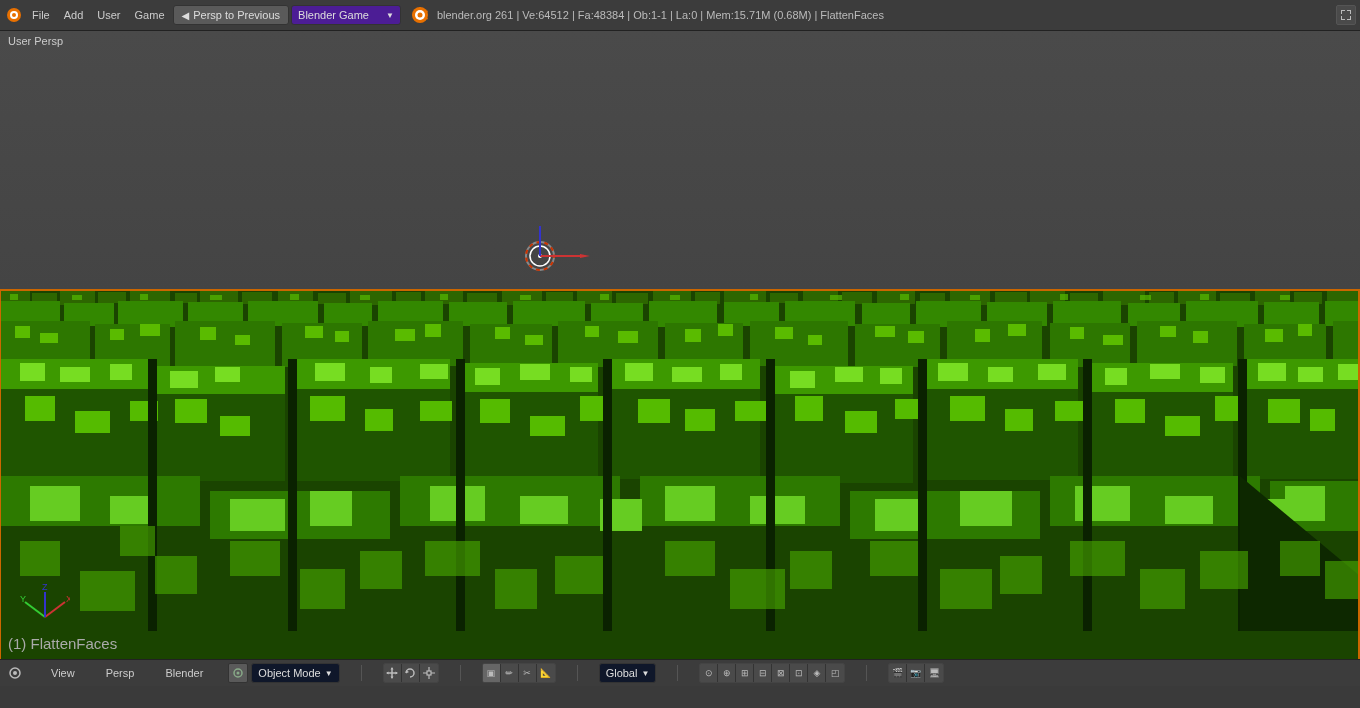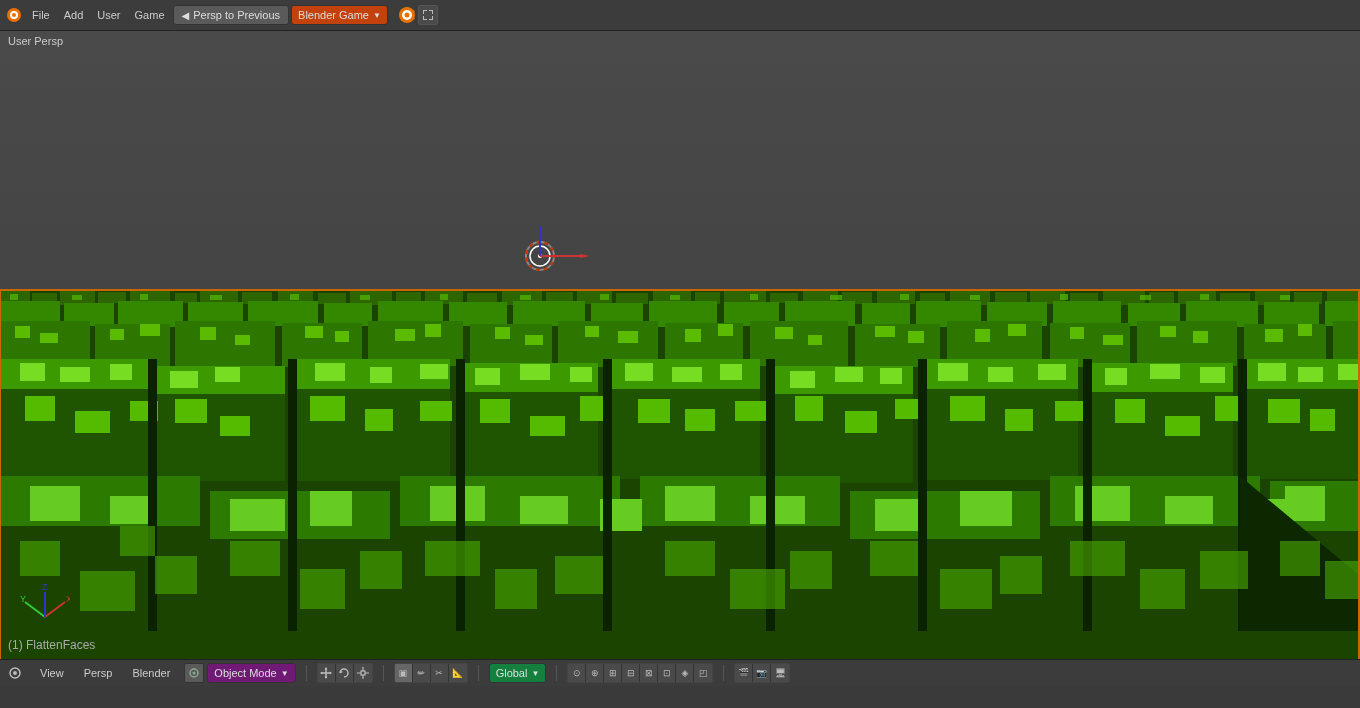--- a/index.html
+++ b/index.html
@@ -47,29 +47,29 @@
       border-radius: 3px;
       padding: 1px 8px;
       cursor: pointer;
       color: #ddd;
       font-size: 11px;
       height: 20px;
     }
     .engine-dropdown {
       display: flex;
       align-items: center;
-      background: #c2410c;
+      background: #4c1d95;
       border: 1px solid #333;
       border-radius: 3px;
       padding: 1px 6px;
       cursor: pointer;
       color: #ddd;
       font-size: 11px;
       height: 20px;
-      gap: 4px;
+      gap: 17px;
     }
     .blender-logo {
       width: 18px;
       height: 18px;
       margin-left: 8px;
     }
     .status-text {
       flex: 1;
       font-size: 11px;
       color: #bbb;
@@ -155,21 +155,21 @@
       left: 510px;
       z-index: 30;
     }
 
     
     #bottom-left-info {
       position: absolute;
       bottom: 34px;
       left: 8px;
       color: #aaa;
-      font-size: 12px;
+      font-size: 15px;
       z-index: 20;
     }
 
     
     #axis-indicator {
       position: absolute;
       bottom: 52px;
       left: 20px;
       z-index: 20;
     }
@@ -179,21 +179,21 @@
       position: absolute;
       bottom: 0;
       left: 0;
       width: 100%;
       height: 27px;
       background: #3c3c3c;
       border-top: 1px solid #222;
       display: flex;
       align-items: center;
       padding: 0 4px;
-      gap: 8px;
+      gap: 19px;
       z-index: 50;
     }
     .bottom-icon-btn {
       width: 22px;
       height: 20px;
       display: flex;
       align-items: center;
       justify-content: center;
       cursor: pointer;
       border-radius: 2px;
@@ -202,21 +202,21 @@
     }
     .bottom-menu-item {
       padding: 2px 6px;
       cursor: pointer;
       color: #ccc;
       font-size: 11px;
     }
     .mode-dropdown {
       display: flex;
       align-items: center;
-      background: #701a75;
+      background: #0f172a;
       border: 1px solid #333;
       border-radius: 3px;
       padding: 1px 6px;
       cursor: pointer;
       color: #ddd;
       font-size: 11px;
       height: 20px;
       gap: 4px;
     }
     .bottom-icon-group {
@@ -236,21 +236,21 @@
       cursor: pointer;
       font-size: 9px;
       color: #bbb;
       border-right: 1px solid #333;
     }
     .bicon:last-child { border-right: none; }
     .bicon.active { background: #666; }
     .pivot-dropdown {
       display: flex;
       align-items: center;
-      background: #15803d;
+      background: #0f172a;
       border: 1px solid #333;
       border-radius: 3px;
       padding: 1px 6px;
       cursor: pointer;
       color: #ddd;
       font-size: 11px;
       height: 20px;
       gap: 4px;
     }
     .separator {
@@ -288,20 +288,21 @@
 
   <svg class="blender-logo" viewBox="0 0 18 18">
     <circle cx="9" cy="9" r="8" fill="#e87000"></circle>
     <circle cx="9" cy="9" r="5" fill="#fff"></circle>
     <circle cx="9" cy="9" r="2.5" fill="#e87000"></circle>
     <line x1="9" y1="4" x2="9" y2="1" stroke="#e87000" stroke-width="1.5"></line>
     <line x1="14" y1="6.5" x2="16.5" y2="5" stroke="#e87000" stroke-width="1.5"></line>
     <line x1="14" y1="11.5" x2="16.5" y2="13" stroke="#e87000" stroke-width="1.5"></line>
   </svg>
 
+  <span class="status-text">blender.org 261 | Ve:64512 | Fa:48384 | Ob:1-1 | La:0 | Mem:15.71M (0.68M) | FlattenFaces</span>
 
   <div class="fullscreen-btn">
     <svg width="12" height="12" viewBox="0 0 12 12" fill="#bbb">
       <path d="M1 1h4v1H2v3H1V1zm6 0h4v4h-1V2H7V1zM1 7h1v3h3v1H1V7zm9 3H7v1h4V7h-1v3z"></path>
     </svg>
   </div>
 </div>
 
 <div id="viewport">
 

